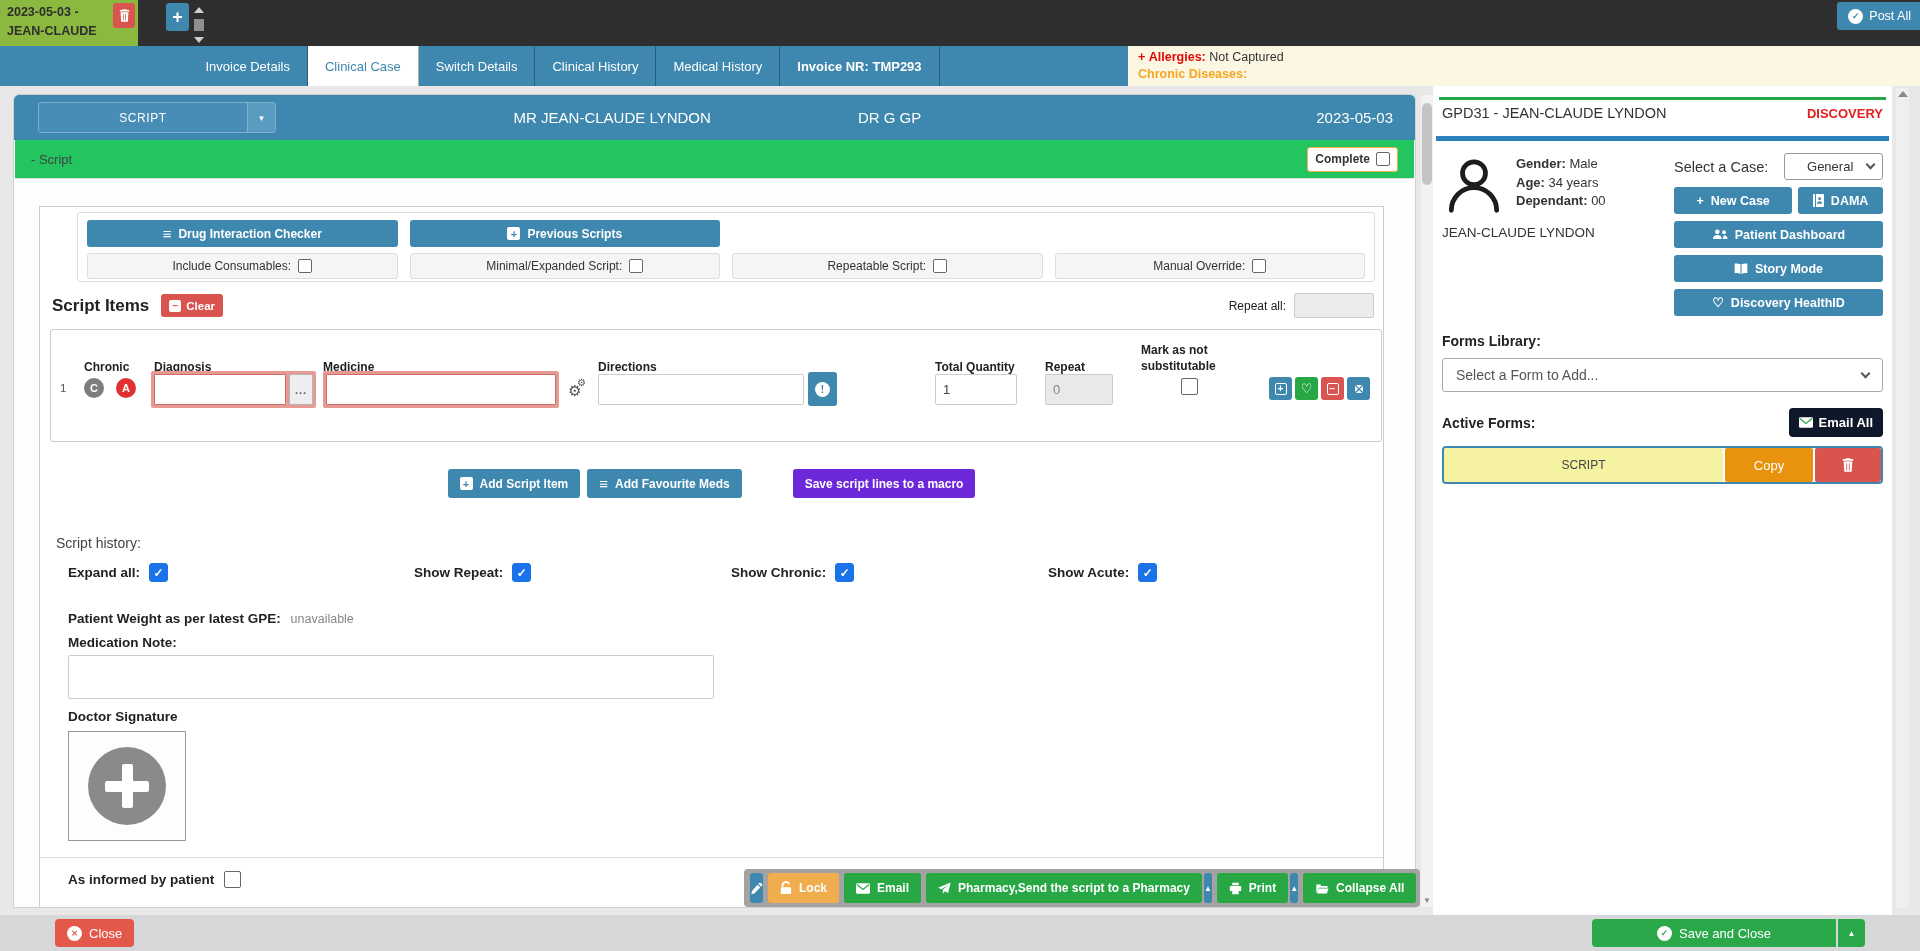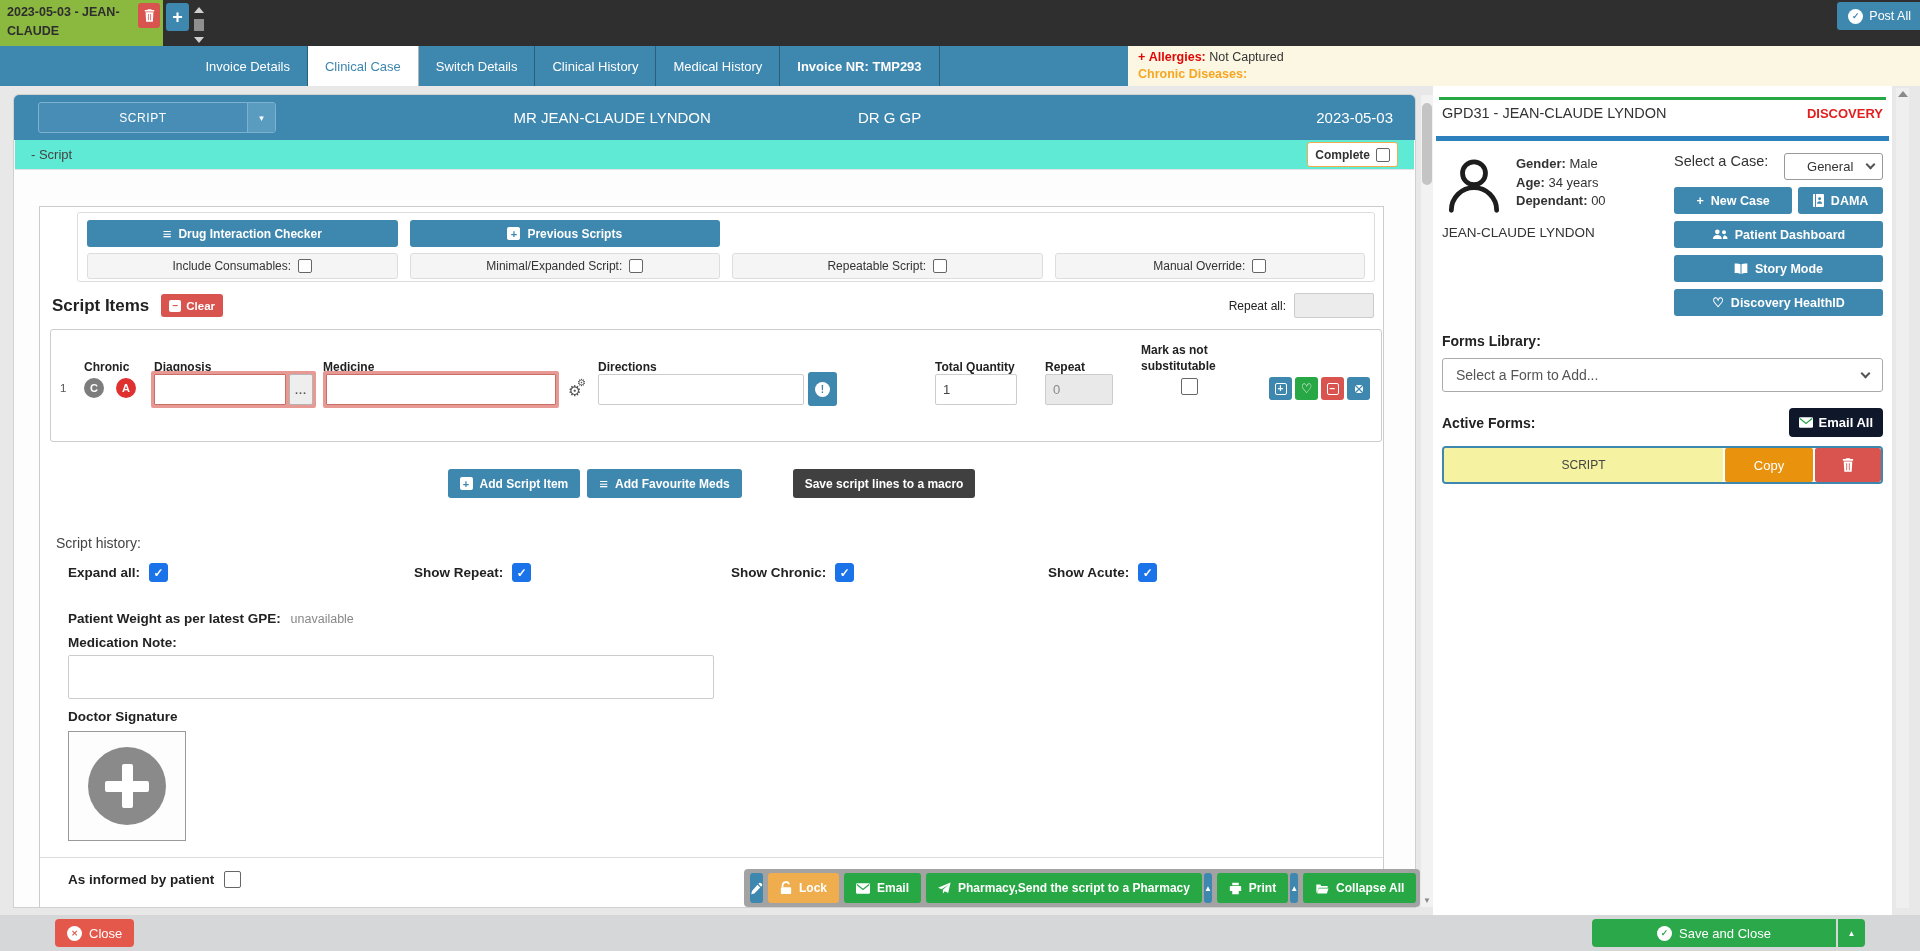--- a/index.html
+++ b/index.html
@@ -1,21 +1,21 @@
 <!DOCTYPE html>
 <html><head>
 <meta charset="utf-8">
 <style>
   * { box-sizing: border-box; }
   body { margin:0; font-family:"Liberation Sans", sans-serif; background:#e8e8e8; }
   .app { position:relative; width:1920px; height:951px; overflow:hidden; background:#e8e8e8; color:#333; font-size:13px; }
 
   
   .topbar { position:absolute; left:0; top:0; width:100%; height:46px; background:#2f2f2f; }
-  .case-tab { position:absolute; left:0; top:0; width:163px; height:46px; background:#8bb83e; color:#2e2e2e;
+  .case-tab { position:absolute; left:0; top:0; width:138px; height:46px; background:#8bb83e; color:#2e2e2e;
               font-weight:bold; font-size:12.5px; line-height:1.5; padding:3px 30px 3px 7px; }
   .tab-trash { position:absolute; right:3px; top:3px; width:22px; height:25px; background:#d9534f; border-radius:3px;
                display:flex; align-items:center; justify-content:center; }
   .add-tab { position:absolute; left:166px; top:3px; width:23px; height:28px; background:#3e87ae; border-radius:3px;
              color:#fff; font-size:18px; font-weight:bold; display:flex; align-items:center; justify-content:center; }
   .tab-scroller { position:absolute; left:193px; top:7px; width:12px; height:36px; display:flex; flex-direction:column;
                   align-items:center; justify-content:space-between; }
   .tri-up { width:0; height:0; border-left:5px solid transparent; border-right:5px solid transparent; border-bottom:6px solid #cfcfcf; }
   .tri-down { width:0; height:0; border-left:5px solid transparent; border-right:5px solid transparent; border-top:6px solid #cfcfcf; }
   .scroll-box { width:10px; height:12px; background:#8f8f8f; }
@@ -41,39 +41,39 @@
   .panel-header { position:relative; height:45px; background:#3e87ae; border-radius:5px 5px 0 0; color:#fff; }
   .script-select { position:absolute; left:24px; top:7px; width:238px; height:31px; display:flex;
                    border:1px solid #7db1cf; border-radius:3px; background:#488db5; }
   .script-select .lbl { flex:1; display:flex; align-items:center; justify-content:center; font-size:12px; letter-spacing:.6px; }
   .script-select .caret { width:28px; border-left:1px solid #7db1cf; background:#5a9bc0; display:flex; align-items:center;
                           justify-content:center; font-size:9px; border-radius:0 2px 2px 0; }
   .ph-name { position:absolute; left:42.7%; top:0; height:45px; transform:translateX(-50%); display:flex; align-items:center; font-size:15px; }
   .ph-doc  { position:absolute; left:62.5%; top:0; height:45px; transform:translateX(-50%); display:flex; align-items:center; font-size:15px; }
   .ph-date { position:absolute; right:22px; top:0; height:45px; display:flex; align-items:center; font-size:15px; }
 
-  .section-bar { position:absolute; left:1px; top:45px; right:1px; height:30px; background:#5eead4;
+  .section-bar { position:absolute; left:1px; top:45px; right:1px; height:39px; background:#22c55e;
                  border-bottom:1px solid #e2e2e2; display:flex; align-items:center; padding:0 16px; font-size:13px; color:#444; }
   .complete-btn { margin-left:auto; display:flex; align-items:center; gap:6px; background:#fff; border:1.5px solid #f0ad4e;
                   border-radius:3px; height:25px; padding:0 7px; font-weight:bold; font-size:12px; color:#333; }
   .checkbox { width:14px; height:14px; border:1.5px solid #666; border-radius:2px; background:#fff; flex:none; }
   .checkbox.big { width:17px; height:17px; }
   .checkbox.checked { background:#1a73e8; border-color:#1a73e8; color:#fff; display:flex; align-items:center;
                       justify-content:center; font-size:12px; font-weight:bold; width:19px; height:19px; border-radius:3px; }
 
   .card { position:absolute; left:25px; top:111px; width:1345px; bottom:0; background:#fff; border:1px solid #ccc; border-bottom:none; }
 
   .btn-box { position:absolute; left:37px; top:5px; width:1298px; height:70px; border:1px solid #ddd; border-radius:3px;
              padding:7px 9px; display:grid; grid-template-columns:repeat(4,1fr); gap:6px 12px; }
   .btn { display:inline-flex; align-items:center; justify-content:center; gap:7px; border-radius:3px; color:#fff;
          font-size:12px; font-weight:bold; height:27px; padding:0 12px; white-space:nowrap; }
   .b-blue { background:#3e87ae; }
   .b-green { background:#28a745; }
   .b-red { background:#d9534f; }
-  .b-lightblue { background:#404040;margin-left:44px; }
+  .b-lightblue { background:#6d28d9;margin-left:44px; }
   .chk-btn { background:#f5f5f5; border:1px solid #ddd; border-radius:3px; display:flex; align-items:center;
              justify-content:center; gap:7px; font-size:12px; color:#333; height:26px; }
   .sq-ico { width:13px; height:13px; background:#fff; border-radius:2px; display:flex; align-items:center;
             justify-content:center; font-size:11px; font-weight:bold; flex:none; }
   .sq-ico.outline { background:transparent; border:1.5px solid #fff; color:#fff; width:12px; height:12px; font-size:10px; }
   .list-ico { font-size:15px; font-weight:bold; }
 
   .si-head { position:absolute; left:12px; top:86px; width:1322px; display:flex; align-items:center; }
   .si-title { font-size:17px; font-weight:bold; color:#222; }
   .clear-btn { margin-left:12px; display:flex; align-items:center; gap:5px; background:#d9534f; border-radius:3px;
@@ -145,21 +145,21 @@
                 align-items:center; padding:0 7px; color:#fff; font-size:12px; }
   .member-bar .left { font-weight:bold; }
   .member-bar .right { margin-left:auto; display:flex; align-items:center; gap:4px; }
   .blue-divider { height:5px; background:#2b80bd; margin:11px 3px 0 3px; }
   .info-sec { display:flex; padding:12px 9px 0 9px; }
   .left-col { width:232px; }
   .avatar-row { display:flex; gap:10px; }
   .details { font-size:13px; line-height:18.5px; padding-top:2px; color:#333; }
   .pname { font-size:13.5px; color:#333; margin-top:8px; }
   .right-col { flex:1; display:flex; flex-direction:column; gap:7px; }
-  .case-row { display:flex; align-items:flex-start; gap:16px; font-size:14.5px; color:#333; }
+  .case-row { display:flex; align-items:center; gap:16px; font-size:14.5px; color:#333; }
   .fake-select { height:27px; border:1px solid #999; border-radius:3px; background:#fff; display:flex; align-items:center;
                  padding:0 8px; font-size:13px; color:#333; }
   .case-row .fake-select { flex:1; }
   .fake-select .txt { flex:1; text-align:center; }
   .chev { width:7px; height:7px; border-right:2px solid #555; border-bottom:2px solid #555; transform:rotate(45deg); margin-top:-4px; flex:none; }
   .btn-row { display:flex; gap:6px; }
   .btn-row .btn, .right-col > .btn { height:27px; font-size:12.5px; }
   .grow2 { flex:1.55; } .grow1 { flex:1; }
   .forms-sec { padding:17px 9px 0 9px; }
   .forms-label { font-weight:bold; font-size:14px; color:#222; }

